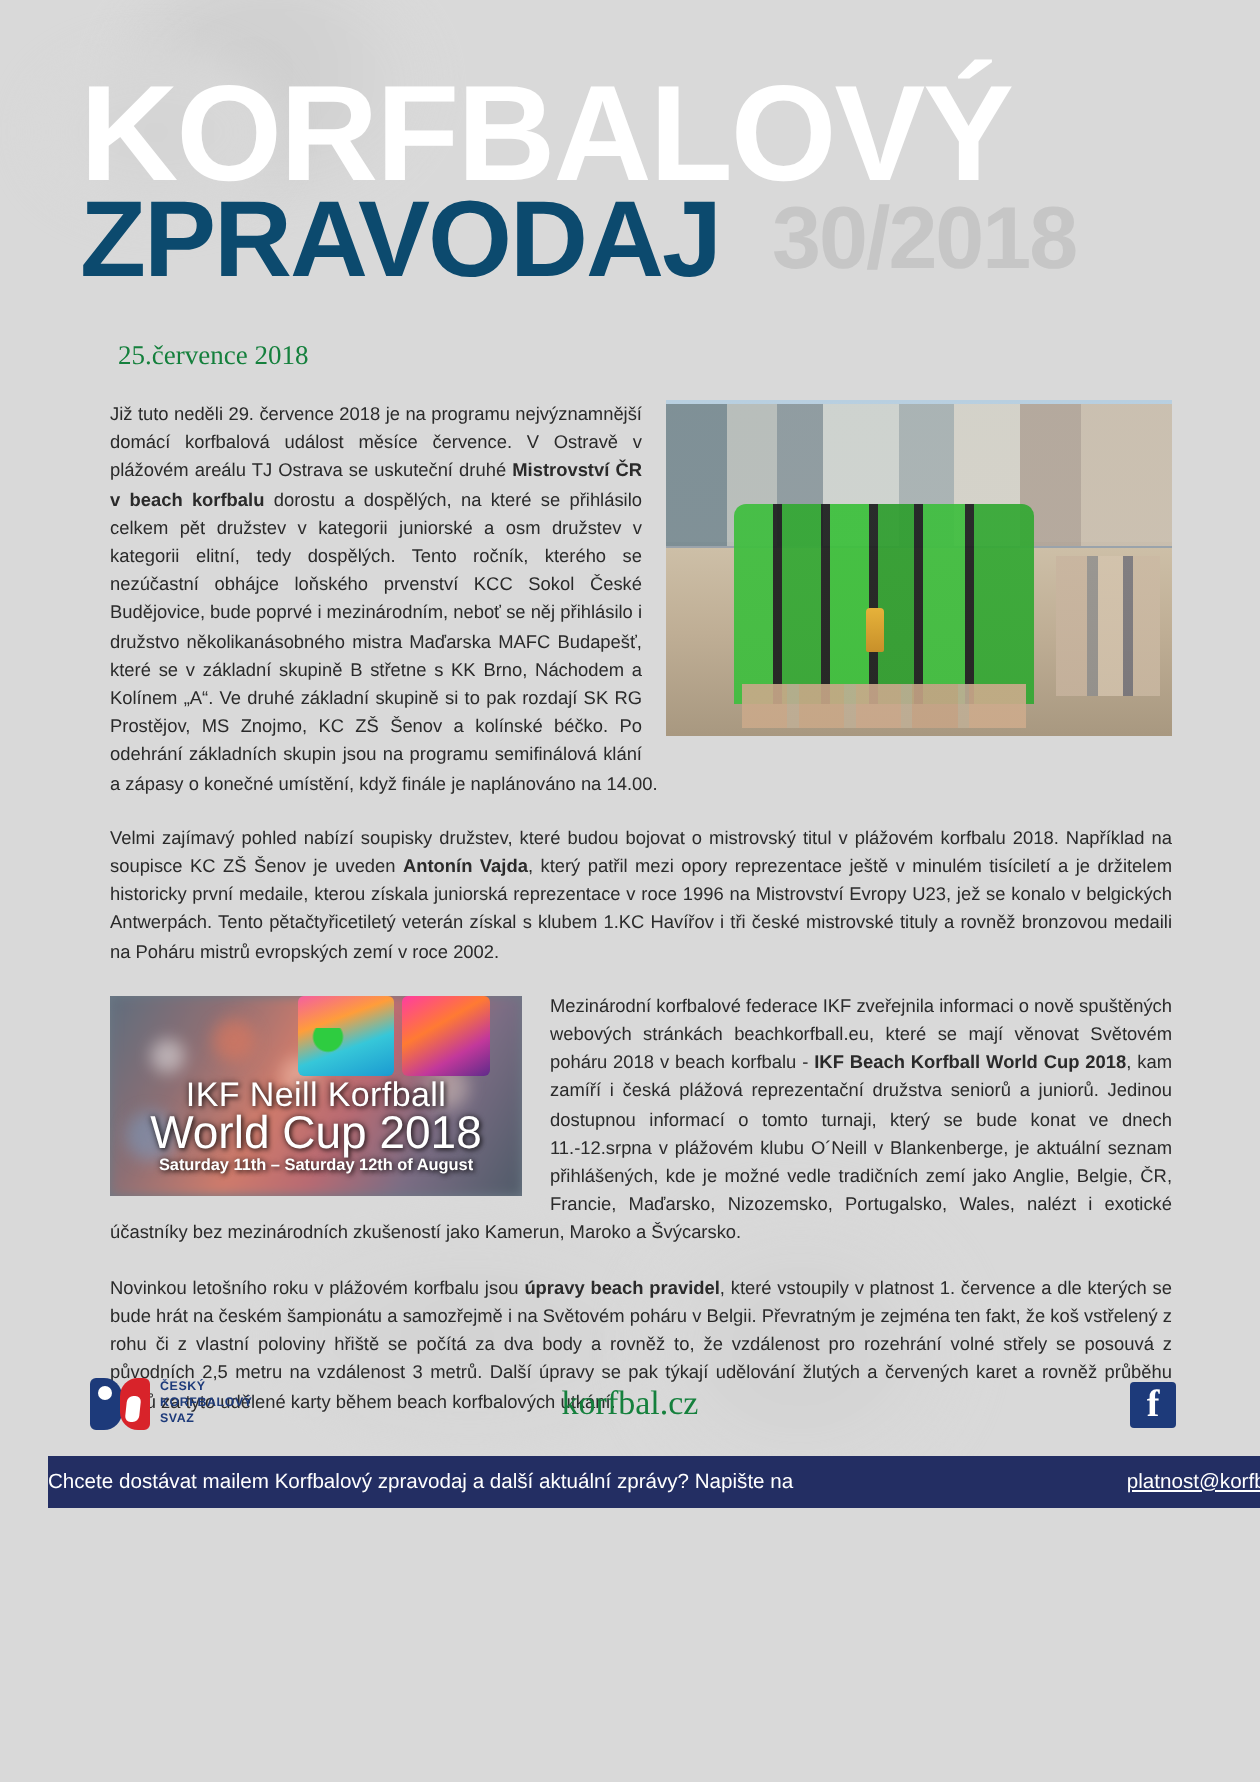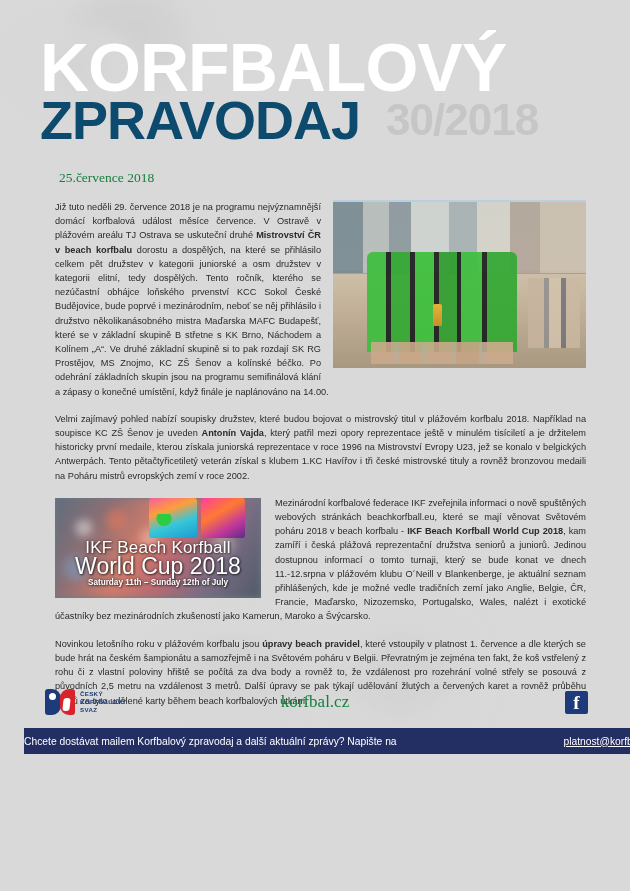--- a/index.html
+++ b/index.html
@@ -389,23 +389,23 @@
 
     <div class="gap-md"></div>
 
     <div class="block clearfix">
       <div class="poster">
         <div class="bg"></div>
         <div class="bgdots"></div>
         <div class="logo1"></div>
         <div class="logo2"></div>
         <div class="ptitle">
-          <div class="pt-l1">IKF Beach Korfball</div>
+          <div class="pt-l1">IKF Neill Korfball</div>
           <div class="pt-l2">World Cup 2018</div>
-          <div class="pt-l3">Saturday 11th – Sunday 12th of July</div>
+          <div class="pt-l3">Saturday 11th – Saturday 12th of August</div>
         </div>
       </div>
       <p class="body-text"><span>Mezinárodní korfbalové federace IKF zveřejnila informaci o nově spuštěných webových stránkách beachkorfball.eu, které se mají věnovat Světovém poháru 2018 v beach korfbalu - </span><b>IKF Beach Korfball World Cup 2018</b><span>, kam zamíří i česká plážová reprezentační družstva seniorů a juniorů. Jedinou dostupnou informací o tomto turnaji, který se bude konat ve dnech 11.-12.srpna v plážovém klubu O´Neill v Blankenberge, je aktuální seznam přihlášených, kde je možné vedle tradičních zemí jako Anglie, Belgie, ČR, Francie, Maďarsko, Nizozemsko, Portugalsko, Wales, nalézt i exotické účastníky bez mezinárodních zkušeností jako Kamerun, Maroko a Švýcarsko.</span></p>
     </div>
 
     <div class="gap-md"></div>
 
     <div class="block">
       <p class="body-text"><span>Novinkou letošního roku v plážovém korfbalu jsou </span><b>úpravy beach pravidel</b><span>, které vstoupily v platnost 1. července a dle kterých se bude hrát na českém šampionátu a samozřejmě i na Světovém poháru v Belgii. Převratným je zejména ten fakt, že koš vstřelený z rohu či z vlastní poloviny hřiště se počítá za dva body a rovněž to, že vzdálenost pro rozehrání volné střely se posouvá z původních 2,5 metru na vzdálenost 3 metrů. Další úpravy se pak týkají udělování žlutých a červených karet a rovněž průběhu trestů za tyto udělené karty během beach korfbalových utkání.</span></p>
     </div>

